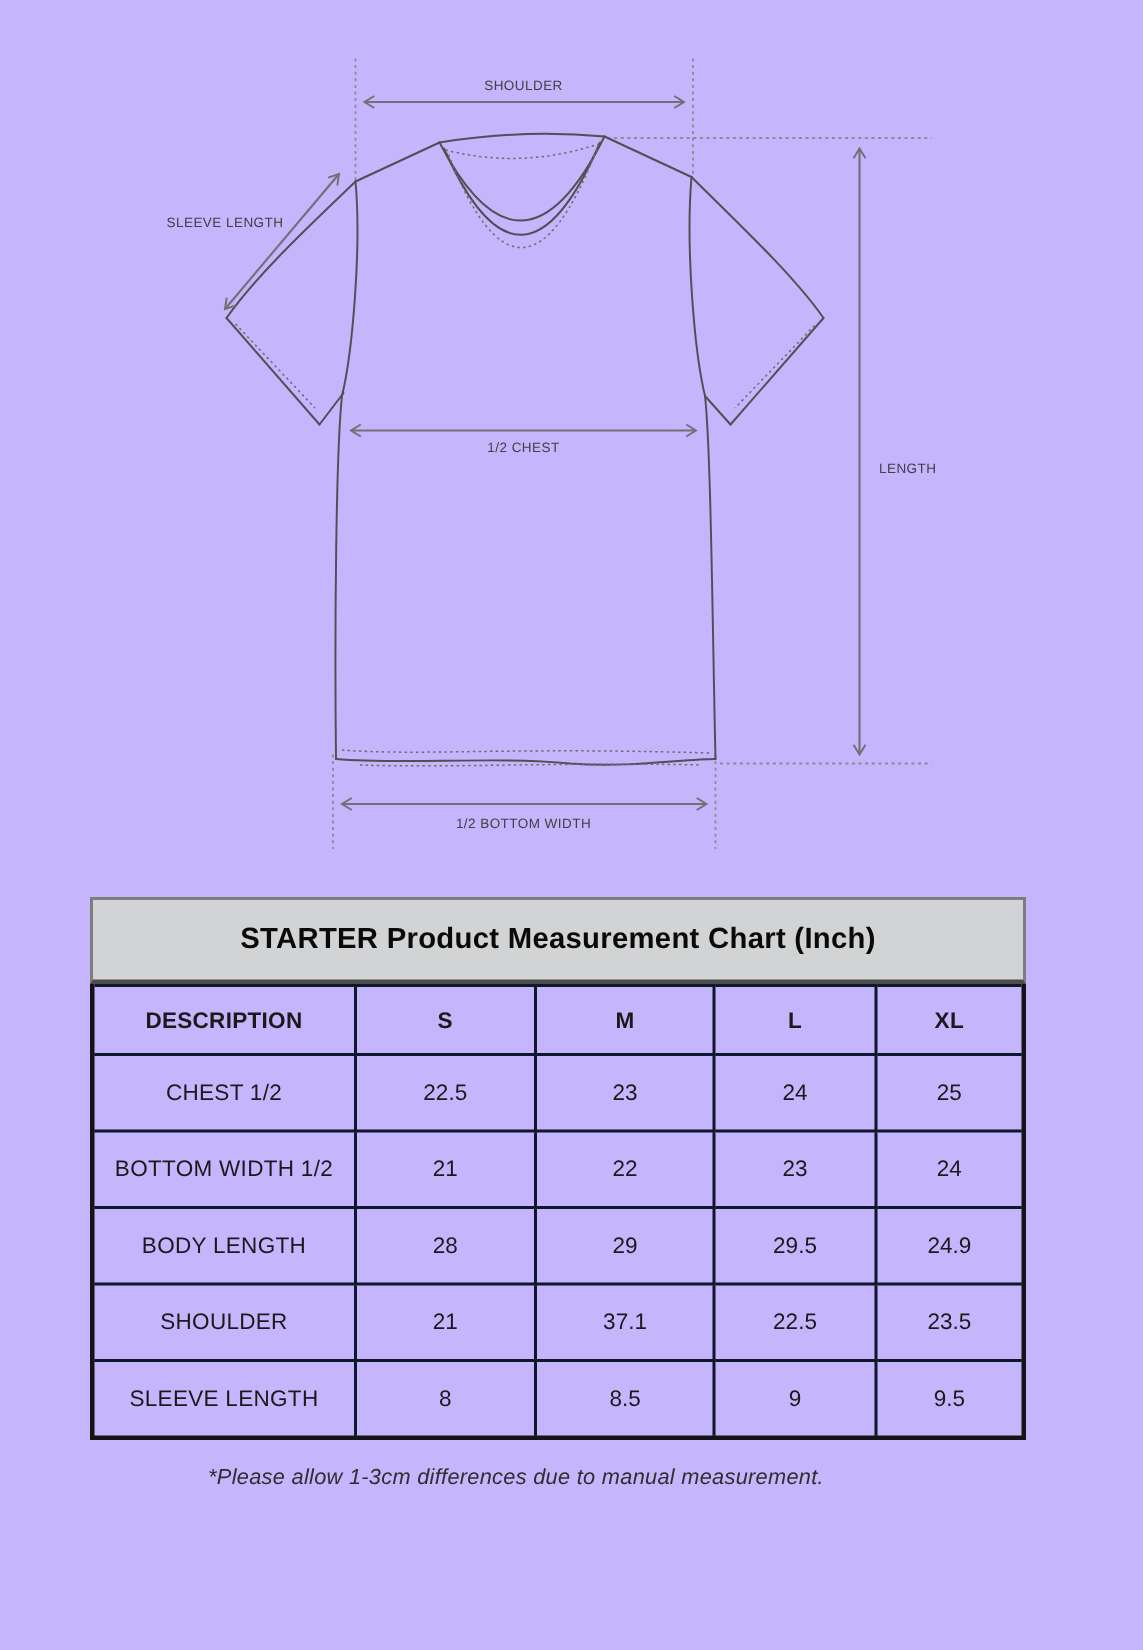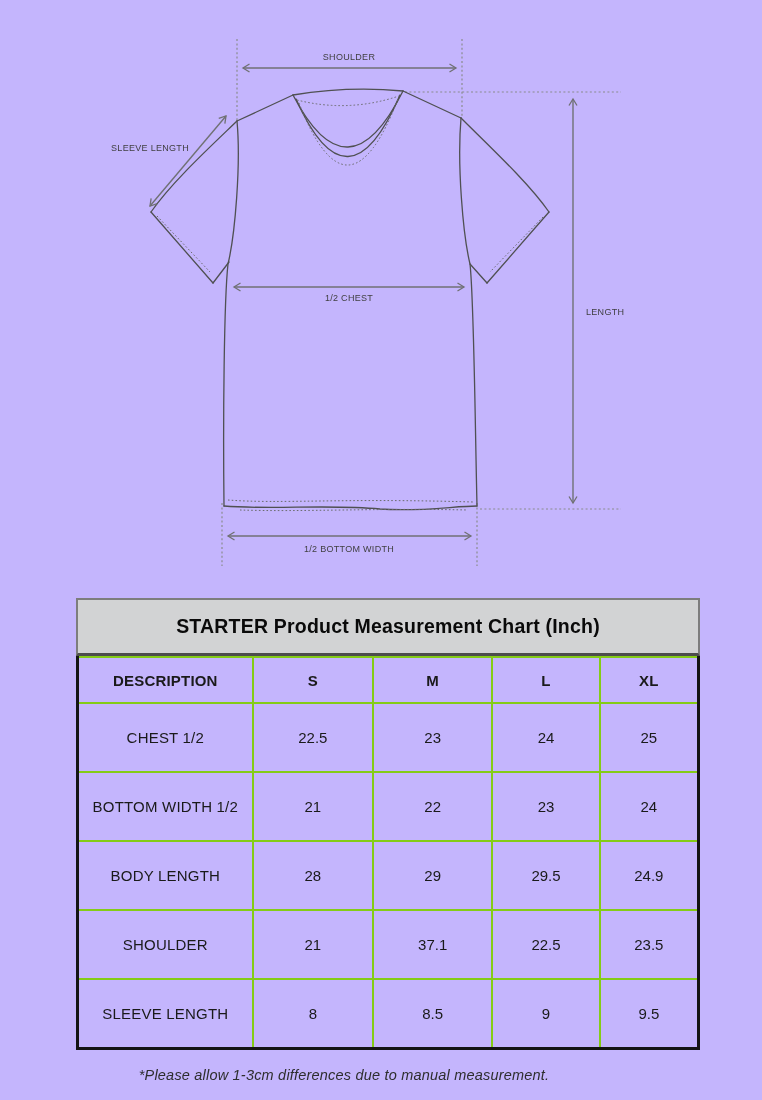--- a/index.html
+++ b/index.html
@@ -12,40 +12,40 @@
 
   
   .diagram { width: 762px; height: 592px; position: relative; }
   .diagram svg { display: block; }
   .dim-label {
     font-family: "Liberation Sans", "DejaVu Sans", sans-serif;
     font-size: 9px; fill: #414042; letter-spacing: 0.3px;
   }
 
   
-  .chart { width: 624px; margin: 6px 0 0 48px; padding-left: 28px; }
+  .chart { width: 624px; margin: 6px 0 0 32px; padding-left: 28px; }
   .chart-title {
     box-sizing: border-box; height: 58px; width: 624px;
     background: #d2d3d4;
     border: 2px solid #7d7d7d; border-bottom: 3px solid #4d4d4d;
     display: flex; align-items: center; justify-content: center;
     font-weight: bold; font-size: 19.5px; color: #0a0a0a; letter-spacing: 0.2px;
   }
   table.meas {
     width: 624px; border-collapse: collapse; table-layout: fixed;
     border: 3px solid #141414;
     border-top: none;
   }
   table.meas th, table.meas td {
-    border: 2px solid #84cc16;
+    border: 2px solid #0f172a;
     text-align: center; vertical-align: middle;
     font-size: 15px; color: #1a1a1a; padding: 0;
   }
   table.meas thead tr { height: 46px; }
-  table.meas tbody tr { height: 69px; }
+  table.meas tbody tr { height: 51px; }
   table.meas th { font-weight: bold; letter-spacing: 0.2px; }
   table.meas td.desc { letter-spacing: 0.2px; }
 
   .footnote-wrap { width: 688px; margin-top: 16px; text-align: center; }
   .footnote {
     display: inline-block;
     font-style: italic; font-size: 14.5px; color: #2e2e2e; letter-spacing: 0.2px;
   }
 </style>
 </head>

